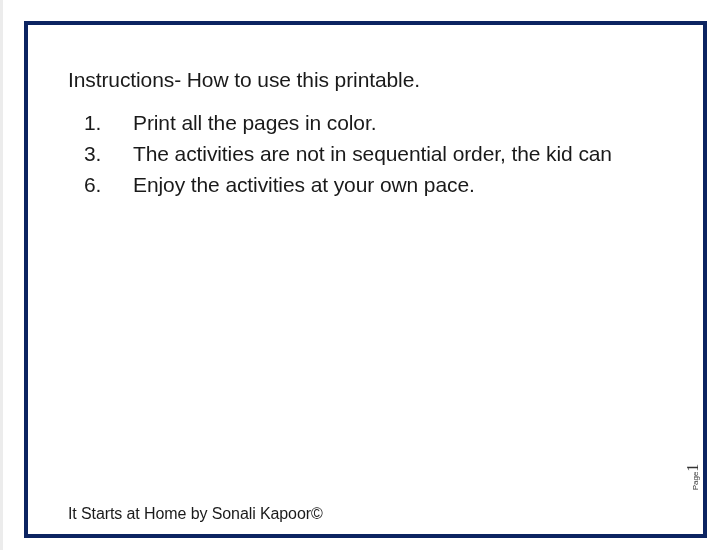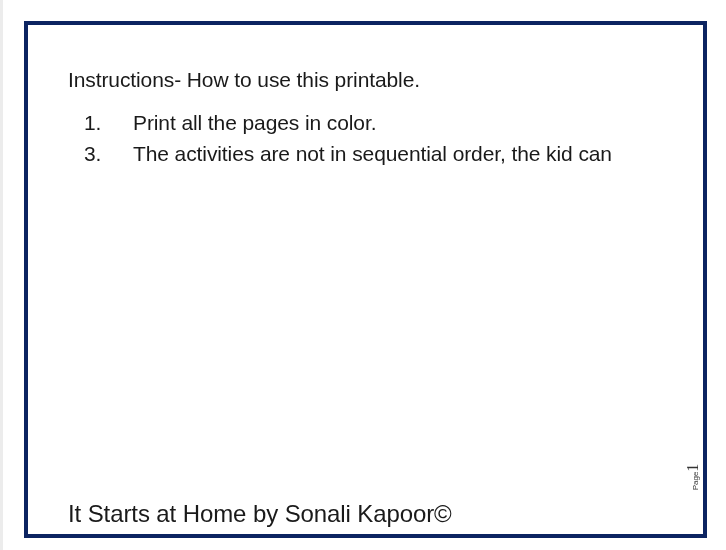--- a/index.html
+++ b/index.html
@@ -60,21 +60,21 @@
       width: 49px;
     }
     .item-cont {
       display: block;
       padding-left: 17px;
     }
     .footer {
       position: absolute;
       left: 68px;
       top: 502px;
-      font-size: 24px;
+      font-size: 16px;
       line-height: 24px;
       white-space: nowrap;
       letter-spacing: -0.1px;
     }
     .page-marker {
       position: absolute;
       left: 683px;
       top: 462px;
       width: 20px;
       height: 30px;
@@ -105,20 +105,23 @@
 
 <div class="heading">Instructions- How to use this printable.</div>
 
 <ol class="list">
   <li class="list-item">
     <span class="item-num">1.</span><span>Print all the pages in color.</span>
   </li>
   <li class="list-item">
     <span class="item-num">3.</span><span>The activities are not in sequential order, the kid can</span>
   </li>
+  <li class="list-item">
+    <span class="item-num">6.</span><span>Enjoy the activities at your own pace.</span>
+  </li>
 </ol>
 
 <div class="footer">It Starts at Home by Sonali Kapoor©</div>
 
 <div class="page-marker">
   <div class="page-marker-inner">
     <span class="page-word">Page</span><span class="page-num">1</span>
   </div>
 </div>
 

